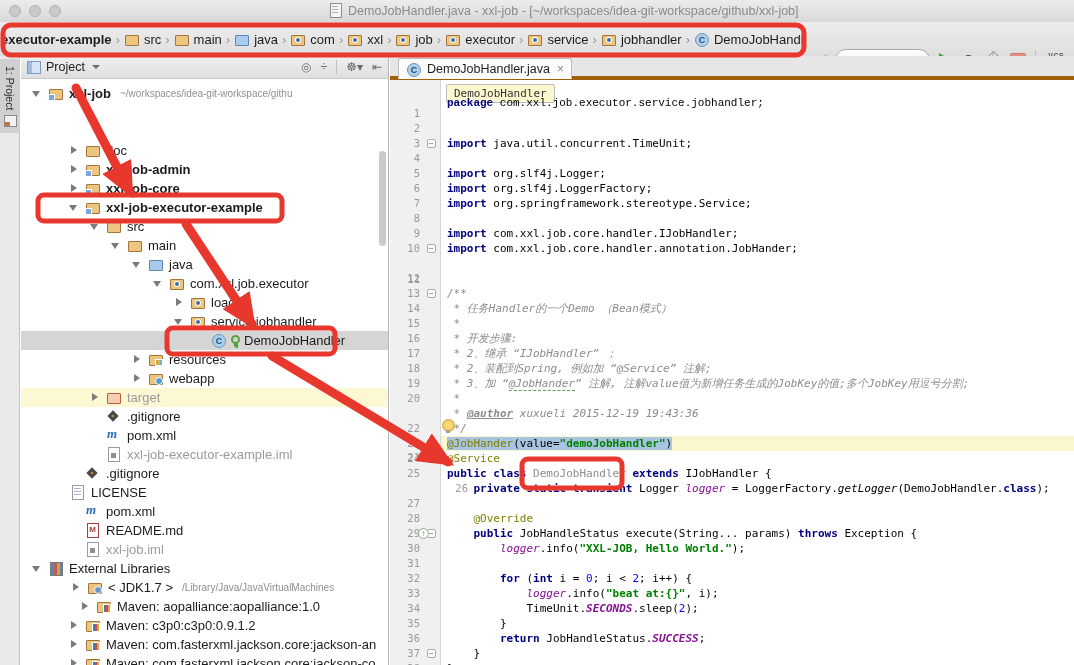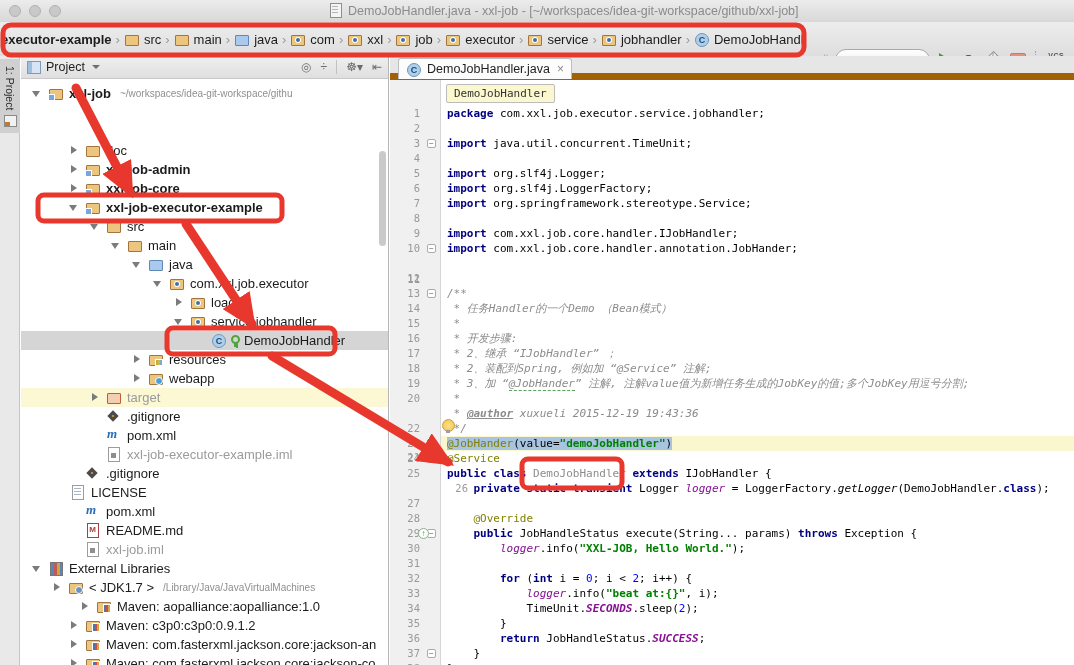--- a/index.html
+++ b/index.html
@@ -115,21 +115,21 @@
   .ic-md::before{border-color:#A93F3C;}
   .ic-md::after{content:"M";position:absolute;left:0;top:2px;width:15px;text-align:center;color:#A93F3C;
     font:bold 8px "Liberation Sans",sans-serif;}
   .ic-lib::before{content:"";position:absolute;left:2px;top:1px;width:11px;height:12px;border:1px solid #777;
     background:repeating-linear-gradient(90deg,#5B84B8 0 3px,#C05A55 3px 6px,#D2A23F 6px 9px,#5B84B8 9px 11px);}
   .keyb{width:9px;height:14px;position:relative;display:inline-block;flex:none;margin-left:-2px;}
   .keyb::before{content:"";position:absolute;left:1px;top:1px;width:5px;height:5px;border:2px solid #52A33C;border-radius:50%;}
   .keyb::after{content:"";position:absolute;left:4px;top:8px;width:2px;height:5px;background:#52A33C;box-shadow:2px 1px 0 -0px #52A33C;}
   
   .editor{position:absolute;left:390px;top:56px;right:0;bottom:0;background:#FFF;overflow:hidden;}
-  .tabbar{position:absolute;left:0;top:0;right:0;height:24px;background:#E6E6E6;border-bottom:7px solid #a16207;box-sizing:border-box;}
+  .tabbar{position:absolute;left:0;top:0;right:0;height:24px;background:#E6E6E6;border-bottom:4px solid #a16207;box-sizing:border-box;}
   .tab{position:absolute;left:8px;top:2px;height:21px;background:#FCFCFC;border:1px solid #BDBDBD;border-bottom:none;
     border-radius:3px 3px 0 0;display:flex;align-items:center;gap:5px;padding:0 7px;font-size:12.5px;color:#1E1E1E;box-sizing:border-box;}
   .tab-close{color:#8A8A8A;font-size:12px;margin-left:2px;}
   .gutterbg{position:absolute;left:0;top:24px;bottom:0;width:50px;background:#F0F0F0;border-right:1px solid #D5D5D5;}
   .pill{position:absolute;left:56px;top:28px;height:17px;background:#FBF7CE;border:1px solid #BCBCBC;border-radius:2px;
     font:11px/17px "DejaVu Sans Mono",monospace;color:#333;padding:0 7px;}
   #codearea{position:absolute;left:0;top:0;right:0;bottom:0;}
   .ln{position:absolute;left:0;width:30px;text-align:right;color:#999;
     font:10.5px/15px "DejaVu Sans Mono",monospace;}
   .codeline{position:absolute;left:57px;height:15px;white-space:pre;
@@ -388,21 +388,21 @@
         <div class="trow" style="top: 462px; padding-left: 47px;">
           <span class="tw"></span>
           <span class="ic ic-iml"></span>
           <span class="tl g">xxl-job.iml</span>
         </div>
         <div class="trow" style="top: 481px; padding-left: 10px;">
           <span class="tw open"></span>
           <span class="ic ic-lib"></span>
           <span class="tl">External Libraries</span>
         </div>
-        <div class="trow" style="top: 500px; padding-left: 30px;">
+        <div class="trow" style="top: 500px; padding-left: 49px;">
           <span class="tw closed"></span>
           <span class="ic ic-jdk"></span>
           <span class="tl">&lt; JDK1.7 &gt;</span>
           <span class="ts">/Library/Java/JavaVirtualMachines</span>
         </div>
         <div class="trow" style="top: 519px; padding-left: 58px;">
           <span class="tw closed"></span>
           <span class="ic ic-mavenlib"></span>
           <span class="tl">Maven: aopalliance:aopalliance:1.0</span>
         </div>
@@ -430,21 +430,21 @@
     <div class="tabbar">
       <div class="tab">
         <span class="ic ic-class"></span>
         <span>DemoJobHandler.java</span>
         <span class="tab-close">×</span>
       </div>
     </div>
     <div class="pill">DemoJobHandler</div>
     <div id="codearea">
         <div class="ln" style="top: 50px;">1</div>
-        <div class="codeline" style="top: 50px;"><span class="seg kw">package </span><span class="seg pl">com.xxl.job.executor.service.jobhandler;</span></div>
+        <div class="codeline" style="top: 40px; font-family: Liberation Mono, monospace;"><span class="seg kw">package </span><span class="seg pl">com.xxl.job.executor.service.jobhandler;</span></div>
         <div class="ln" style="top: 65px;">2</div>
         <div class="codeline" style="top: 65px;"></div>
         <div class="ln" style="top: 80px;">3</div>
         <div class="fold" style="top: 83px;">−</div>
         <div class="codeline" style="top: 80px;"><span class="seg kw">import </span><span class="seg pl">java.util.concurrent.TimeUnit;</span></div>
         <div class="ln" style="top: 95px;">4</div>
         <div class="codeline" style="top: 95px;"></div>
         <div class="ln" style="top: 110px;">5</div>
         <div class="codeline" style="top: 110px;"><span class="seg kw">import </span><span class="seg pl">org.slf4j.Logger;</span></div>
         <div class="ln" style="top: 125px;">6</div>

